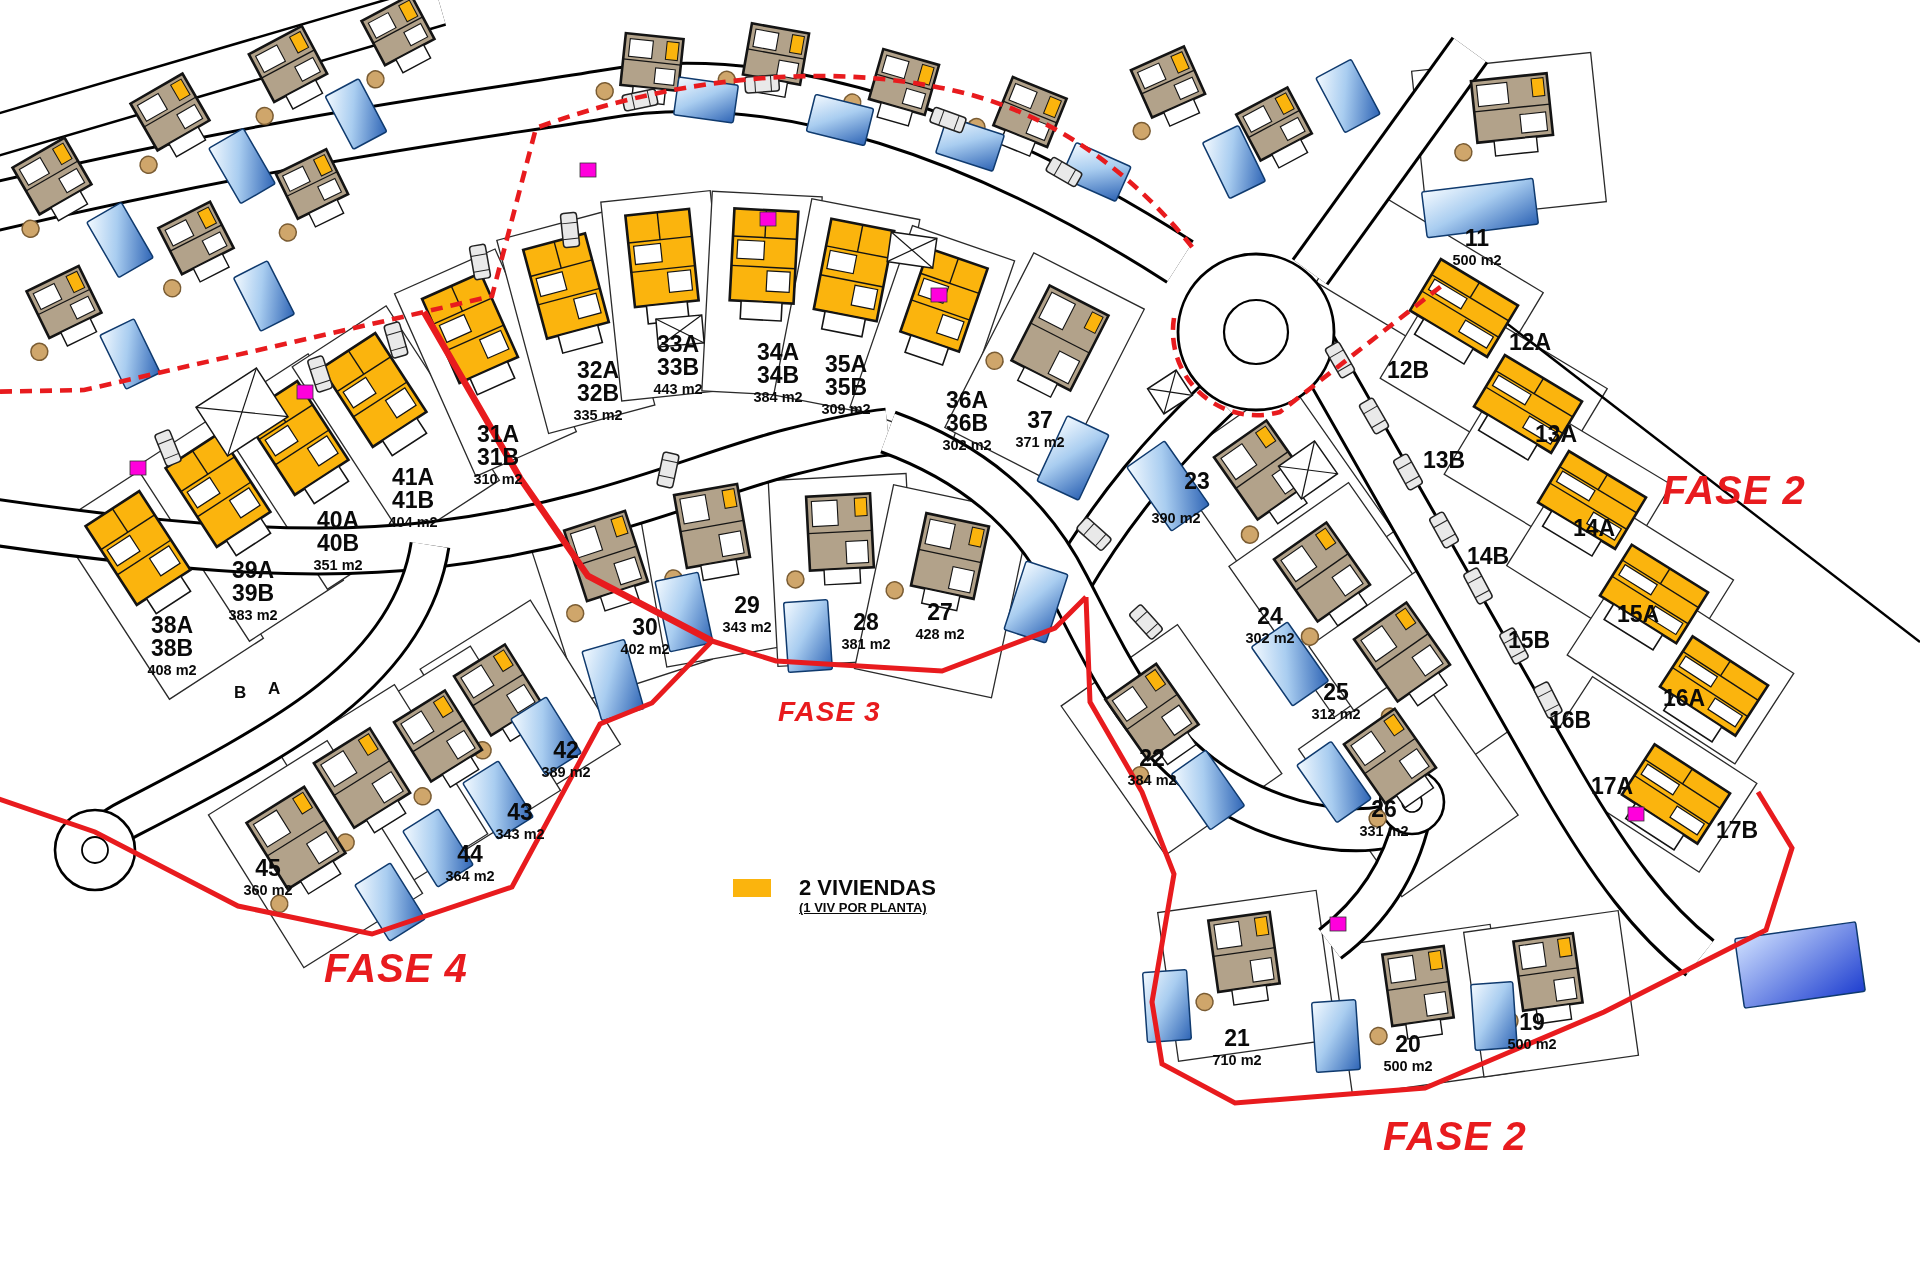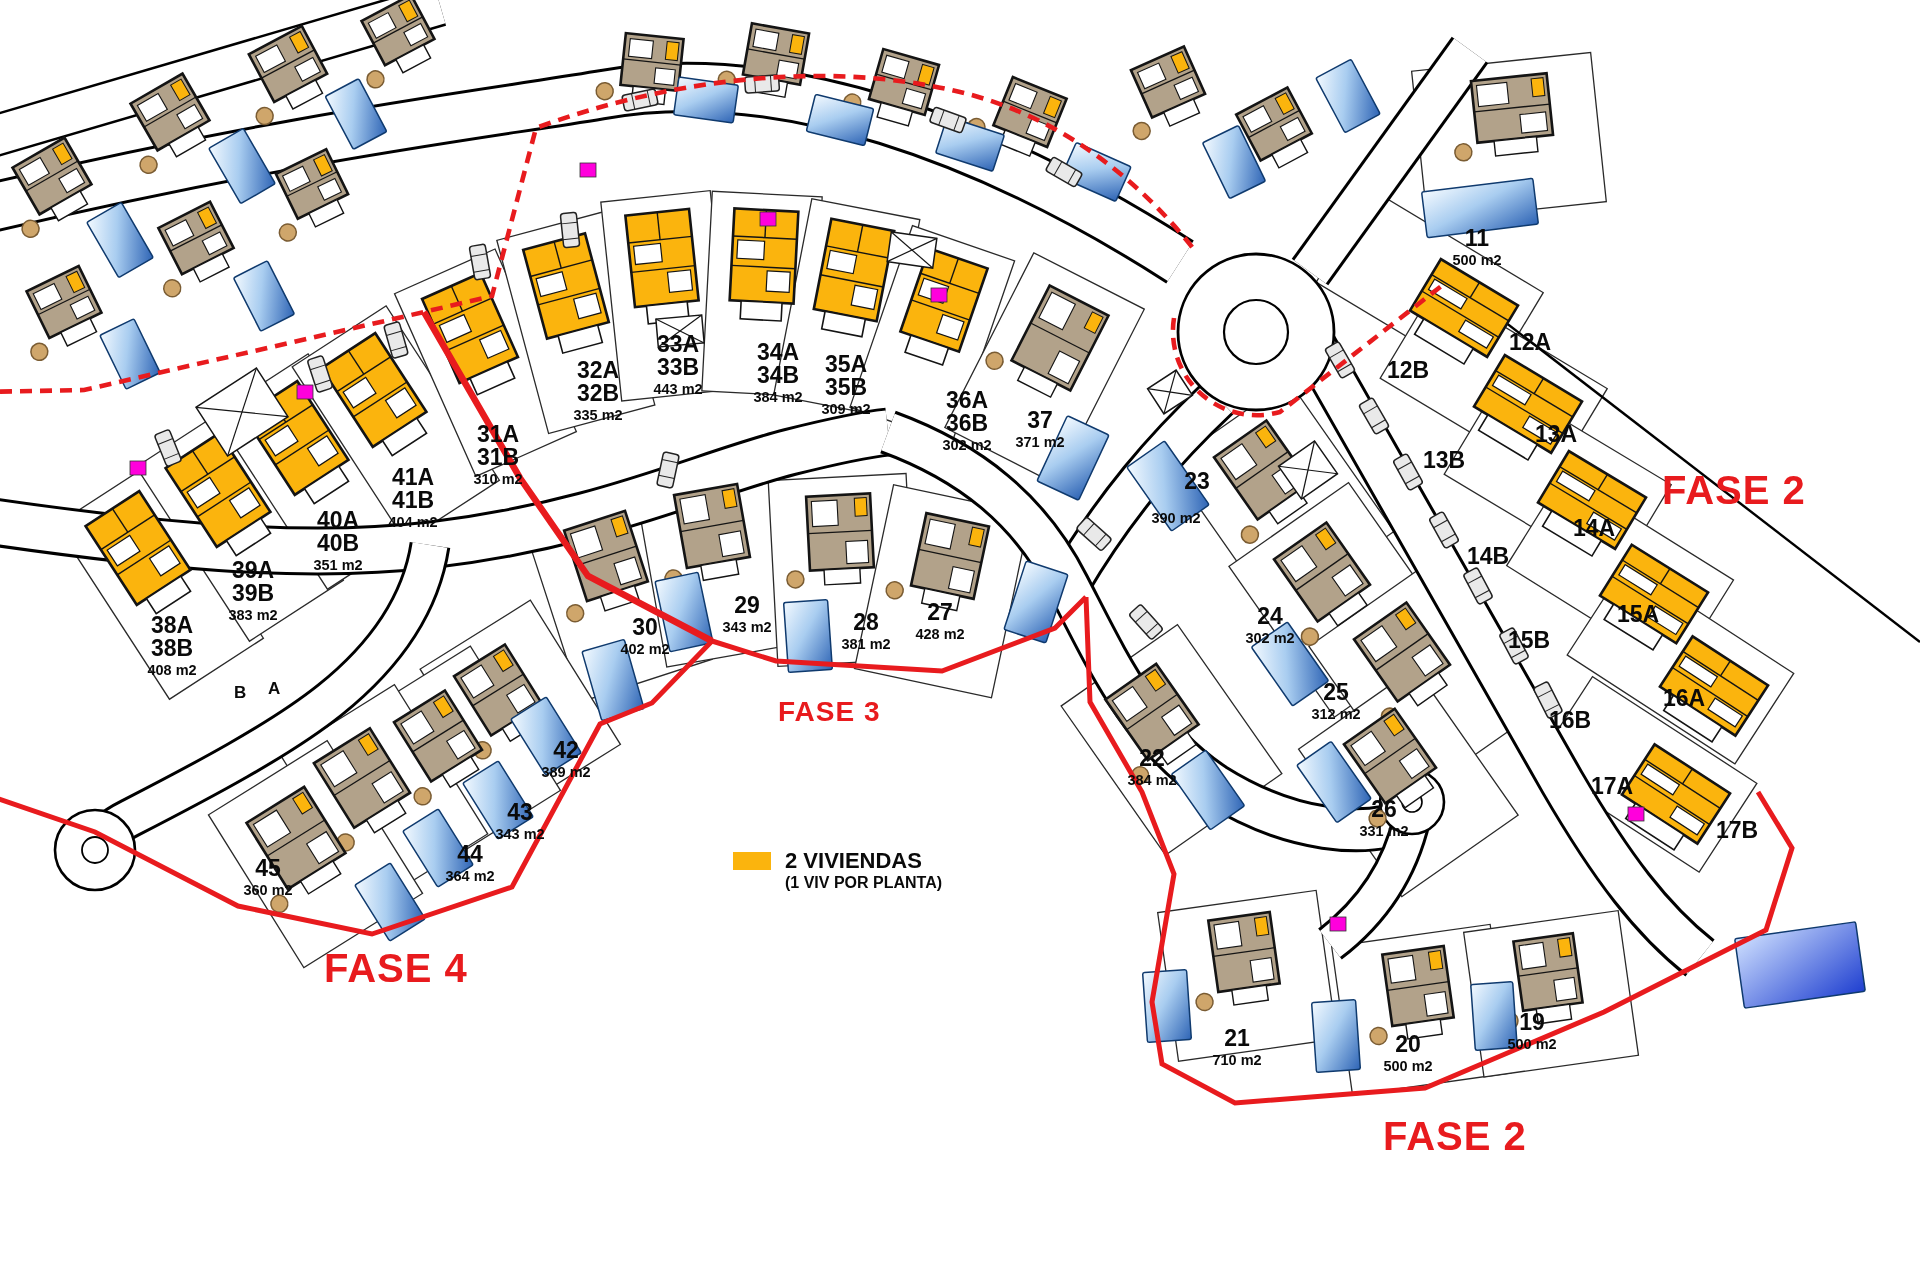--- a/index.html
+++ b/index.html
@@ -1,24 +1,24 @@
 <!DOCTYPE html>
 <html><head>
 <meta charset="utf-8">
 <style>
   html,body{margin:0;padding:0;background:#fff;}
   .stage{position:relative;width:1920px;height:1280px;background:#ffffff;overflow:hidden;
          font-family:"Liberation Sans",sans-serif;}
   svg{position:absolute;left:0;top:0;}
-  .phase{position:absolute;color:#E81B1E;font-weight:bold;white-space:nowrap;letter-spacing:1px;line-height:1;}
-  .legend{position:absolute;left:733px;top:848px;display:flex;align-items:flex-start;gap:14px;justify-content:space-between;}
+  .phase{position:absolute;color:#E81B1E;font-weight:bold;white-space:nowrap;letter-spacing:1px;line-height:1;font-style:italic;}
+  .legend{position:absolute;left:733px;top:875px;display:flex;align-items:flex-start;gap:28px;justify-content:space-between;}
   .legend-swatch{display:inline-block;width:38px;height:18px;margin-top:4px;}
   .legend-text{display:flex;flex-direction:column;color:#0a0a0a;}
   .legend-l1{font-weight:bold;font-size:22px;line-height:1.15;}
-  .legend-l2{font-weight:bold;font-size:16px;line-height:1.3;}
+  .legend-l2{font-weight:bold;font-size:13px;line-height:1.3;text-decoration:underline;}
   .street-letter{position:absolute;color:#0a0a0a;font-weight:bold;font-size:17px;line-height:1;}
 </style>
 </head>
 <body>
 
 <div class="stage">
   <svg width="1920" height="1280" viewBox="0 0 1920 1280">
     <defs>
       <linearGradient id="gPool" x1="0" y1="0" x2="1" y2="1">
         <stop offset="0" stop-color="#f4faff"></stop>

